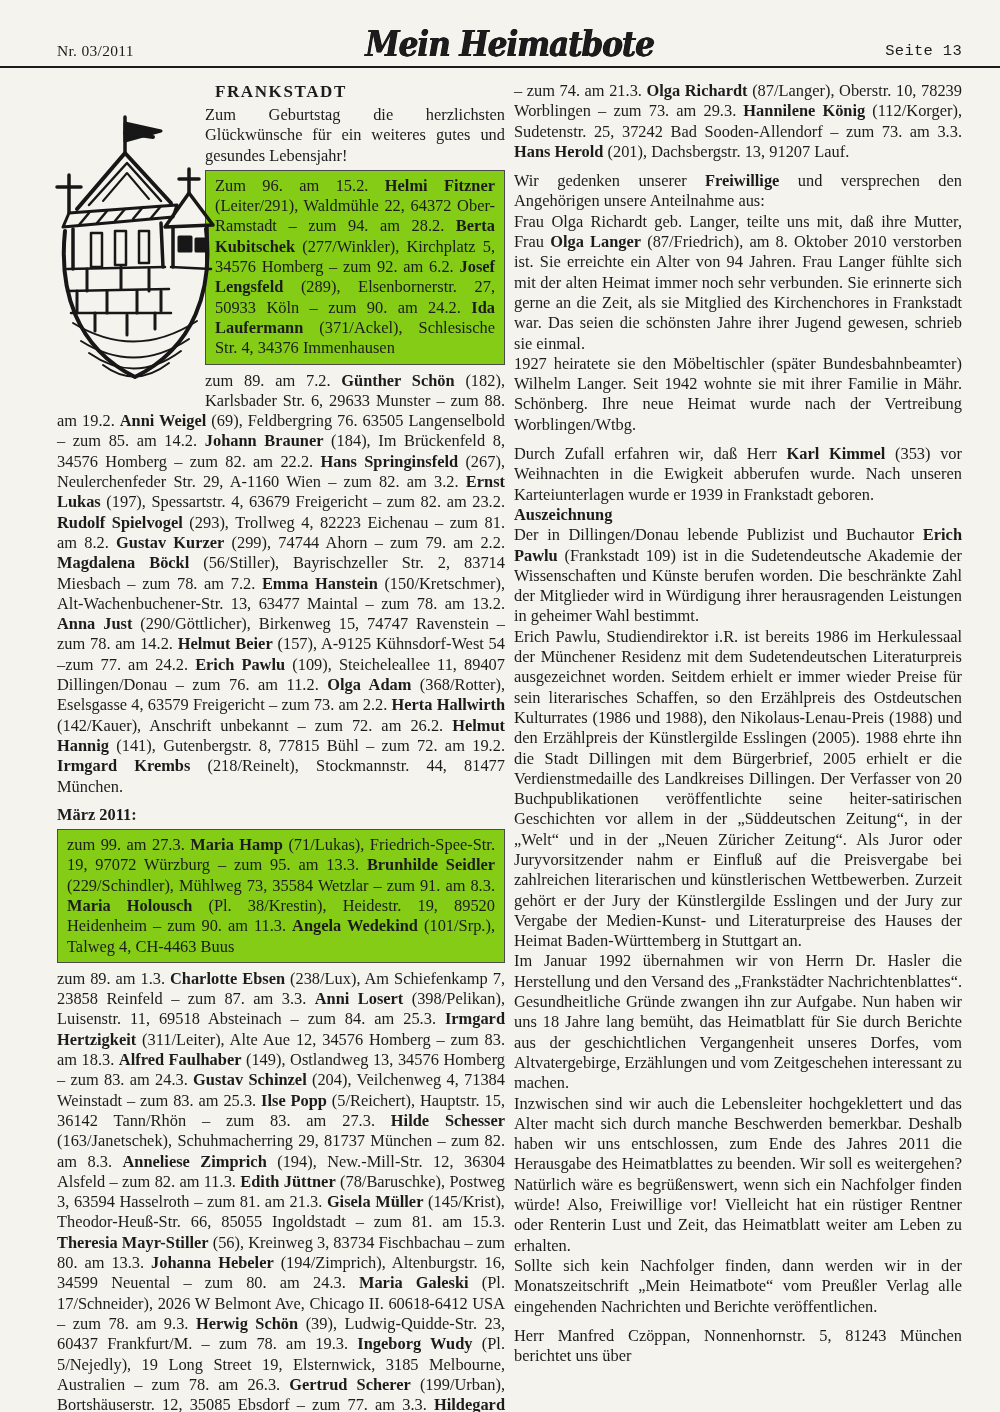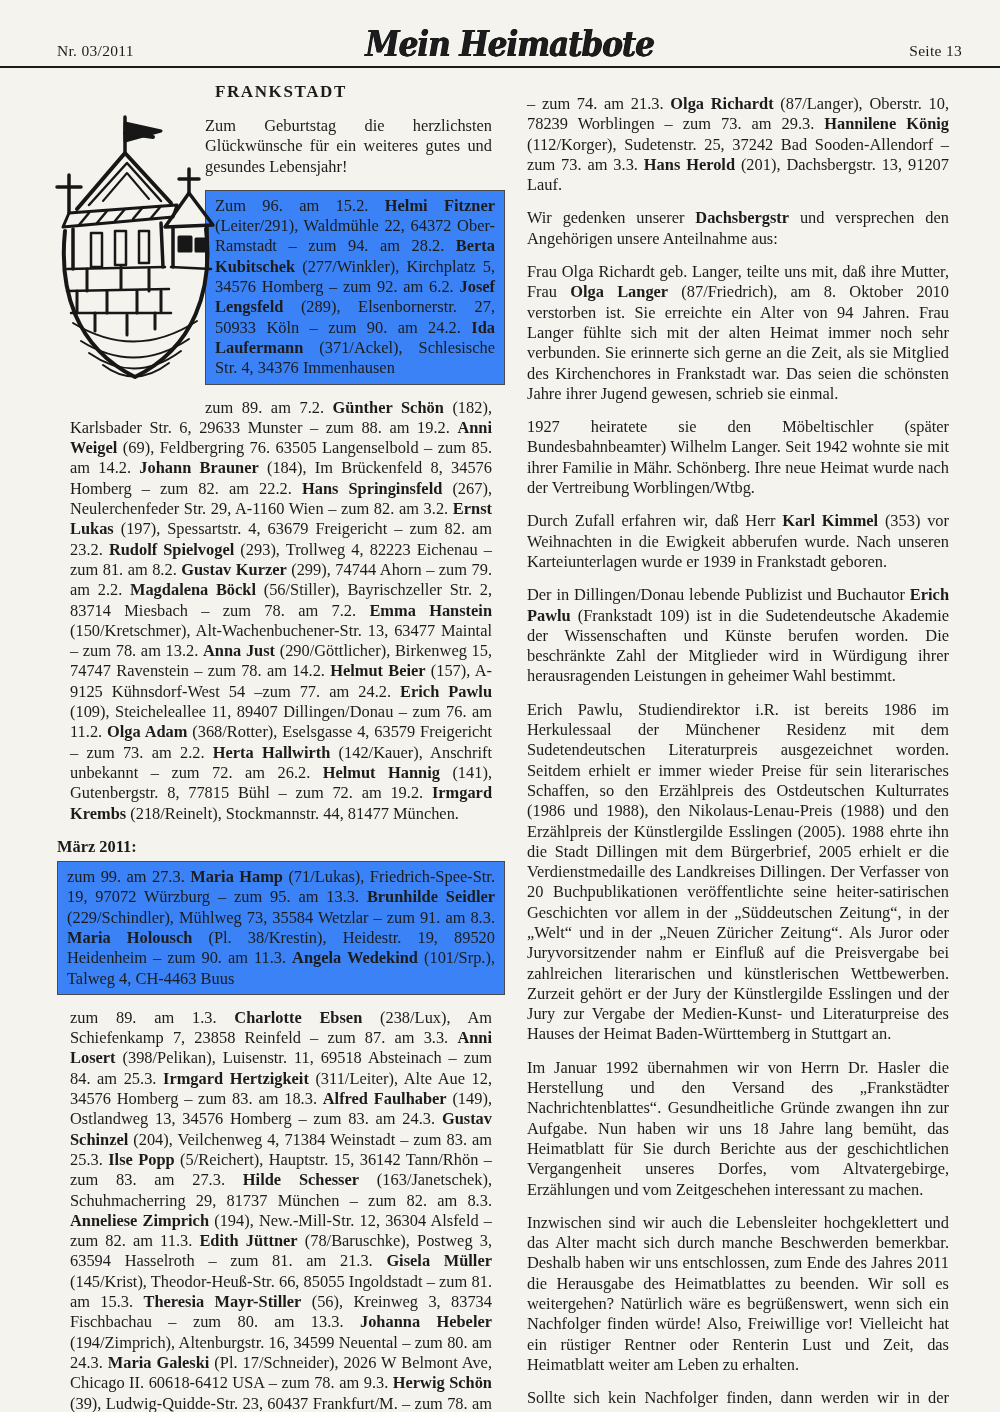--- a/index.html
+++ b/index.html
@@ -18,56 +18,56 @@
   
   .masthead-row{
     display:flex;align-items:flex-end;
     padding:8px 38px 6px 57px;
     border-bottom:2px solid #1b1b1b;
     height:68px;box-sizing:border-box;
   }
   .issue,.pageno{
     flex:1;font-size:15.5px;letter-spacing:.3px;white-space:nowrap;
   }
-  .pageno{text-align:right;}
+  .pageno{text-align:right;font-family:Liberation Mono, monospace;}
   .masthead{
     margin:0;flex:0 0 auto;
     font-family:"DejaVu Serif",serif;
     font-weight:bold;font-style:italic;
     font-size:31px;line-height:1;
     letter-spacing:-1px;
     transform:scaleY(1.12);
     text-shadow:.6px 0 0 #111, -.3px 0 0 #111;
     white-space:nowrap;
   }
   
   .columns{
     display:flex;gap:9px;
     padding:13px 38px 0 57px;
   }
   .col{width:448px;box-sizing:border-box;font-size:16.4px;line-height:20.3px;}
-  p{margin:13px;}
+  p{margin:0;}
   .just{text-align:justify;}
   .gap{margin-top:9px;}
   .subhead{font-weight:bold;margin:0;}
   h3.subhead{font-size:16.4px;line-height:20.3px;}
   
   .town{
     margin:0 0 2px 0;font-size:17px;line-height:22px;
     font-weight:bold;letter-spacing:1.6px;
     padding-left:158px;
   }
   .crest-float{
     float:left;width:148px;height:296px;
     position:relative;
   }
   .crest-float svg{position:absolute;left:-14px;top:4px;}
   .namebox{
     border:1px solid #4a4a4a;
-    background:#3b82f6;
+    background:#84cc16;
     padding:5px 9px;
     margin:4px 0 6px 0;
     text-align:justify;
     overflow:hidden;
   }
   .maerz-head{margin-top:8px;}
 </style>
 </head>
 <body>
 
@@ -135,26 +135,27 @@
       <div class="namebox">Zum 96. am 15.2. <b>Helmi Fitzner</b> (Leiter/291), Waldmühle 22, 64372 Ober-Ramstadt – zum 94. am 28.2. <b>Berta Kubitschek</b> (277/Winkler), Kirchplatz 5, 34576 Homberg – zum 92. am 6.2. <b>Josef Lengsfeld</b> (289), Elsenbornerstr. 27, 50933 Köln – zum 90. am 24.2. <b>Ida Laufermann</b> (371/Ackel), Schlesische Str. 4, 34376 Immenhausen</div>
       <p class="just">zum 89. am 7.2. <b>Günther Schön</b> (182), Karlsbader Str. 6, 29633 Munster – zum 88. am 19.2. <b>Anni Weigel</b> (69), Feldbergring 76. 63505 Langenselbold – zum 85. am 14.2. <b>Johann Brauner</b> (184), Im Brückenfeld 8, 34576 Homberg – zum 82. am 22.2. <b>Hans Springinsfeld</b> (267), Neulerchenfeder Str. 29, A-1160 Wien – zum 82. am 3.2. <b>Ernst Lukas</b> (197), Spessartstr. 4, 63679 Freigericht – zum 82. am 23.2. <b>Rudolf Spielvogel</b> (293), Trollweg 4, 82223 Eichenau – zum 81. am 8.2. <b>Gustav Kurzer</b> (299), 74744 Ahorn – zum 79. am 2.2. <b>Magdalena Böckl</b> (56/Stiller), Bayrischzeller Str. 2, 83714 Miesbach – zum 78. am 7.2. <b>Emma Hanstein</b> (150/Kretschmer), Alt-Wachenbuchener-Str. 13, 63477 Maintal – zum 78. am 13.2. <b>Anna Just</b> (290/Göttlicher), Birkenweg 15, 74747 Ravenstein – zum 78. am 14.2. <b>Helmut Beier</b> (157), A-9125 Kühnsdorf-West 54 –zum 77. am 24.2. <b>Erich Pawlu</b> (109), Steicheleallee 11, 89407 Dillingen/Donau – zum 76. am 11.2. <b>Olga Adam</b> (368/Rotter), Eselsgasse 4, 63579 Freigericht – zum 73. am 2.2. <b>Herta Hallwirth</b> (142/Kauer), Anschrift unbekannt – zum 72. am 26.2. <b>Helmut Hannig</b> (141), Gutenbergstr. 8, 77815 Bühl – zum 72. am 19.2. <b>Irmgard Krembs</b> (218/Reinelt), Stockmannstr. 44, 81477 München.</p>
       <p class="subhead maerz-head">März 2011:</p>
       <div class="namebox">zum 99. am 27.3. <b>Maria Hamp</b> (71/Lukas), Friedrich-Spee-Str. 19, 97072 Würzburg – zum 95. am 13.3. <b>Brunhilde Seidler</b> (229/Schindler), Mühlweg 73, 35584 Wetzlar – zum 91. am 8.3. <b>Maria Holousch</b> (Pl. 38/Krestin), Heidestr. 19, 89520 Heidenheim – zum 90. am 11.3. <b>Angela Wedekind</b> (101/Srp.), Talweg 4, CH-4463 Buus</div>
       <p class="just">zum 89. am 1.3. <b>Charlotte Ebsen</b> (238/Lux), Am Schiefenkamp 7, 23858 Reinfeld – zum 87. am 3.3. <b>Anni Losert</b> (398/Pelikan), Luisenstr. 11, 69518 Absteinach – zum 84. am 25.3. <b>Irmgard Hertzigkeit</b> (311/Leiter), Alte Aue 12, 34576 Homberg – zum 83. am 18.3. <b>Alfred Faulhaber</b> (149), Ostlandweg 13, 34576 Homberg – zum 83. am 24.3. <b>Gustav Schinzel</b> (204), Veilchenweg 4, 71384 Weinstadt – zum 83. am 25.3. <b>Ilse Popp</b> (5/Reichert), Hauptstr. 15, 36142 Tann/Rhön – zum 83. am 27.3. <b>Hilde Schesser</b> (163/Janetschek), Schuhmacherring 29, 81737 München – zum 82. am 8.3. <b>Anneliese Zimprich</b> (194), New.-Mill-Str. 12, 36304 Alsfeld – zum 82. am 11.3. <b>Edith Jüttner</b> (78/Baruschke), Postweg 3, 63594 Hasselroth – zum 81. am 21.3. <b>Gisela Müller</b> (145/Krist), Theodor-Heuß-Str. 66, 85055 Ingoldstadt – zum 81. am 15.3. <b>Theresia Mayr-Stiller</b> (56), Kreinweg 3, 83734 Fischbachau – zum 80. am 13.3. <b>Johanna Hebeler</b> (194/Zimprich), Altenburgstr. 16, 34599 Neuental – zum 80. am 24.3. <b>Maria Galeski</b> (Pl. 17/Schneider), 2026 W Belmont Ave, Chicago II. 60618-6412 USA – zum 78. am 9.3. <b>Herwig Schön</b> (39), Ludwig-Quidde-Str. 23, 60437 Frankfurt/M. – zum 78. am 19.3. <b>Ingeborg Wudy</b> (Pl. 5/Nejedly), 19 Long Street 19, Elsternwick, 3185 Melbourne, Australien – zum 78. am 26.3. <b>Gertrud Scherer</b> (199/Urban), Bortshäuserstr. 12, 35085 Ebsdorf – zum 77. am 3.3. <b>Hildegard Gatys</b> (256/Hackenberger), Sommerstr. 47, 86399 Bobingen – zum 77. am 21.3.  (288), Am Pfandhof 10, 63589 Linsengericht – zum 77. am 25.3.  (363), Talaue 31, 72202 Nagold – zum 76. am 15.3.  /127/Weiser), Bremer Heerstr. 79, 27751 Delmenhorst – zum 74. am 15.3.  (335/Wagner), Salzäckerstr. 3, 34582 Borken</p>
     </section>
 
     <section class="col">
       <p class="just">– zum 74. am 21.3. <b>Olga Richardt</b> (87/Langer), Oberstr. 10, 78239 Worblingen – zum 73. am 29.3. <b>Hannilene König</b> (112/Korger), Sudetenstr. 25, 37242 Bad Sooden-Allendorf – zum 73. am 3.3. <b>Hans Herold</b> (201), Dachsbergstr. 13, 91207 Lauf.</p>
 
-      <p class="just gap">Wir gedenken unserer <b>Dachsbergstr</b> und versprechen den Angehörigen unsere Anteilnahme aus:</p>
+      <p class="just gap">Wir gedenken unserer <b>Freiwillige</b> und versprechen den Angehörigen unsere Anteilnahme aus:</p>
       <p class="just">Frau Olga Richardt geb. Langer, teilte uns mit, daß ihre Mutter, Frau <b>Olga Langer</b> (87/Friedrich), am 8. Oktober 2010 verstorben ist. Sie erreichte ein Alter von 94 Jahren. Frau Langer fühlte sich mit der alten Heimat immer noch sehr verbunden. Sie erinnerte sich gerne an die Zeit, als sie Mitglied des Kirchenchores in Frankstadt war. Das seien die schönsten Jahre ihrer Jugend gewesen, schrieb sie einmal.</p>
       <p class="just">1927 heiratete sie den Möbeltischler (später Bundesbahnbeamter) Wilhelm Langer. Seit 1942 wohnte sie mit ihrer Familie in Mähr. Schönberg. Ihre neue Heimat wurde nach der Vertreibung Worblingen/Wtbg.</p>
 
       <p class="just gap">Durch Zufall erfahren wir, daß Herr <b>Karl Kimmel</b> (353) vor Weihnachten in die Ewigkeit abberufen wurde. Nach unseren Karteiunterlagen wurde er 1939 in Frankstadt geboren.</p>
 
+      <h3 class="subhead gap">Auszeichnung</h3>
       <p class="just">Der in Dillingen/Donau lebende Publizist und Buchautor <b>Erich Pawlu</b> (Frankstadt 109) ist in die Sudetendeutsche Akademie der Wissenschaften und Künste berufen worden. Die beschränkte Zahl der Mitglieder wird in Würdigung ihrer herausragenden Leistungen in geheimer Wahl bestimmt.</p>
       <p class="just">Erich Pawlu, Studiendirektor i.R. ist bereits 1986 im Herkulessaal der Münchener Residenz mit dem Sudetendeutschen Literaturpreis ausgezeichnet worden. Seitdem erhielt er immer wieder Preise für sein literarisches Schaffen, so den Erzählpreis des Ostdeutschen Kulturrates (1986 und 1988), den Nikolaus-Lenau-Preis (1988) und den Erzählpreis der Künstlergilde Esslingen (2005). 1988 ehrte ihn die Stadt Dillingen mit dem Bürgerbrief, 2005 erhielt er die Verdienstmedaille des Landkreises Dillingen. Der Verfasser von 20 Buchpublikationen veröffentlichte seine heiter-satirischen Geschichten vor allem in der „Süddeutschen Zeitung“, in der „Welt“ und in der „Neuen Züricher Zeitung“. Als Juror oder Juryvorsitzender nahm er Einfluß auf die Preisvergabe bei zahlreichen literarischen und künstlerischen Wettbewerben. Zurzeit gehört er der Jury der Künstlergilde Esslingen und der Jury zur Vergabe der Medien-Kunst- und Literaturpreise des Hauses der Heimat Baden-Württemberg in Stuttgart an.</p>
 
       <p class="just">Im Januar 1992 übernahmen wir von Herrn Dr. Hasler die Herstellung und den Versand des „Frankstädter Nachrichtenblattes“. Gesundheitliche Gründe zwangen ihn zur Aufgabe. Nun haben wir uns 18 Jahre lang bemüht, das Heimatblatt für Sie durch Berichte aus der geschichtlichen Vergangenheit unseres Dorfes, vom Altvatergebirge, Erzählungen und vom Zeitgeschehen interessant zu machen.</p>
       <p class="just">Inzwischen sind wir auch die Lebensleiter hochgeklettert und das Alter macht sich durch manche Beschwerden bemerkbar. Deshalb haben wir uns entschlossen, zum Ende des Jahres 2011 die Herausgabe des Heimatblattes zu beenden. Wir soll es weitergehen? Natürlich wäre es begrüßenswert, wenn sich ein Nachfolger finden würde! Also, Freiwillige vor! Vielleicht hat ein rüstiger Rentner oder Renterin Lust und Zeit, das Heimatblatt weiter am Leben zu erhalten.</p>
       <p class="just">Sollte sich kein Nachfolger finden, dann werden wir in der Monatszeitschrift „Mein Heimatbote“ vom Preußler Verlag alle eingehenden Nachrichten und Berichte veröffentlichen.</p>
 
 
       <p class="just gap">Herr Manfred Czöppan, Nonnenhornstr. 5, 81243 München berichtet uns über</p>
 

